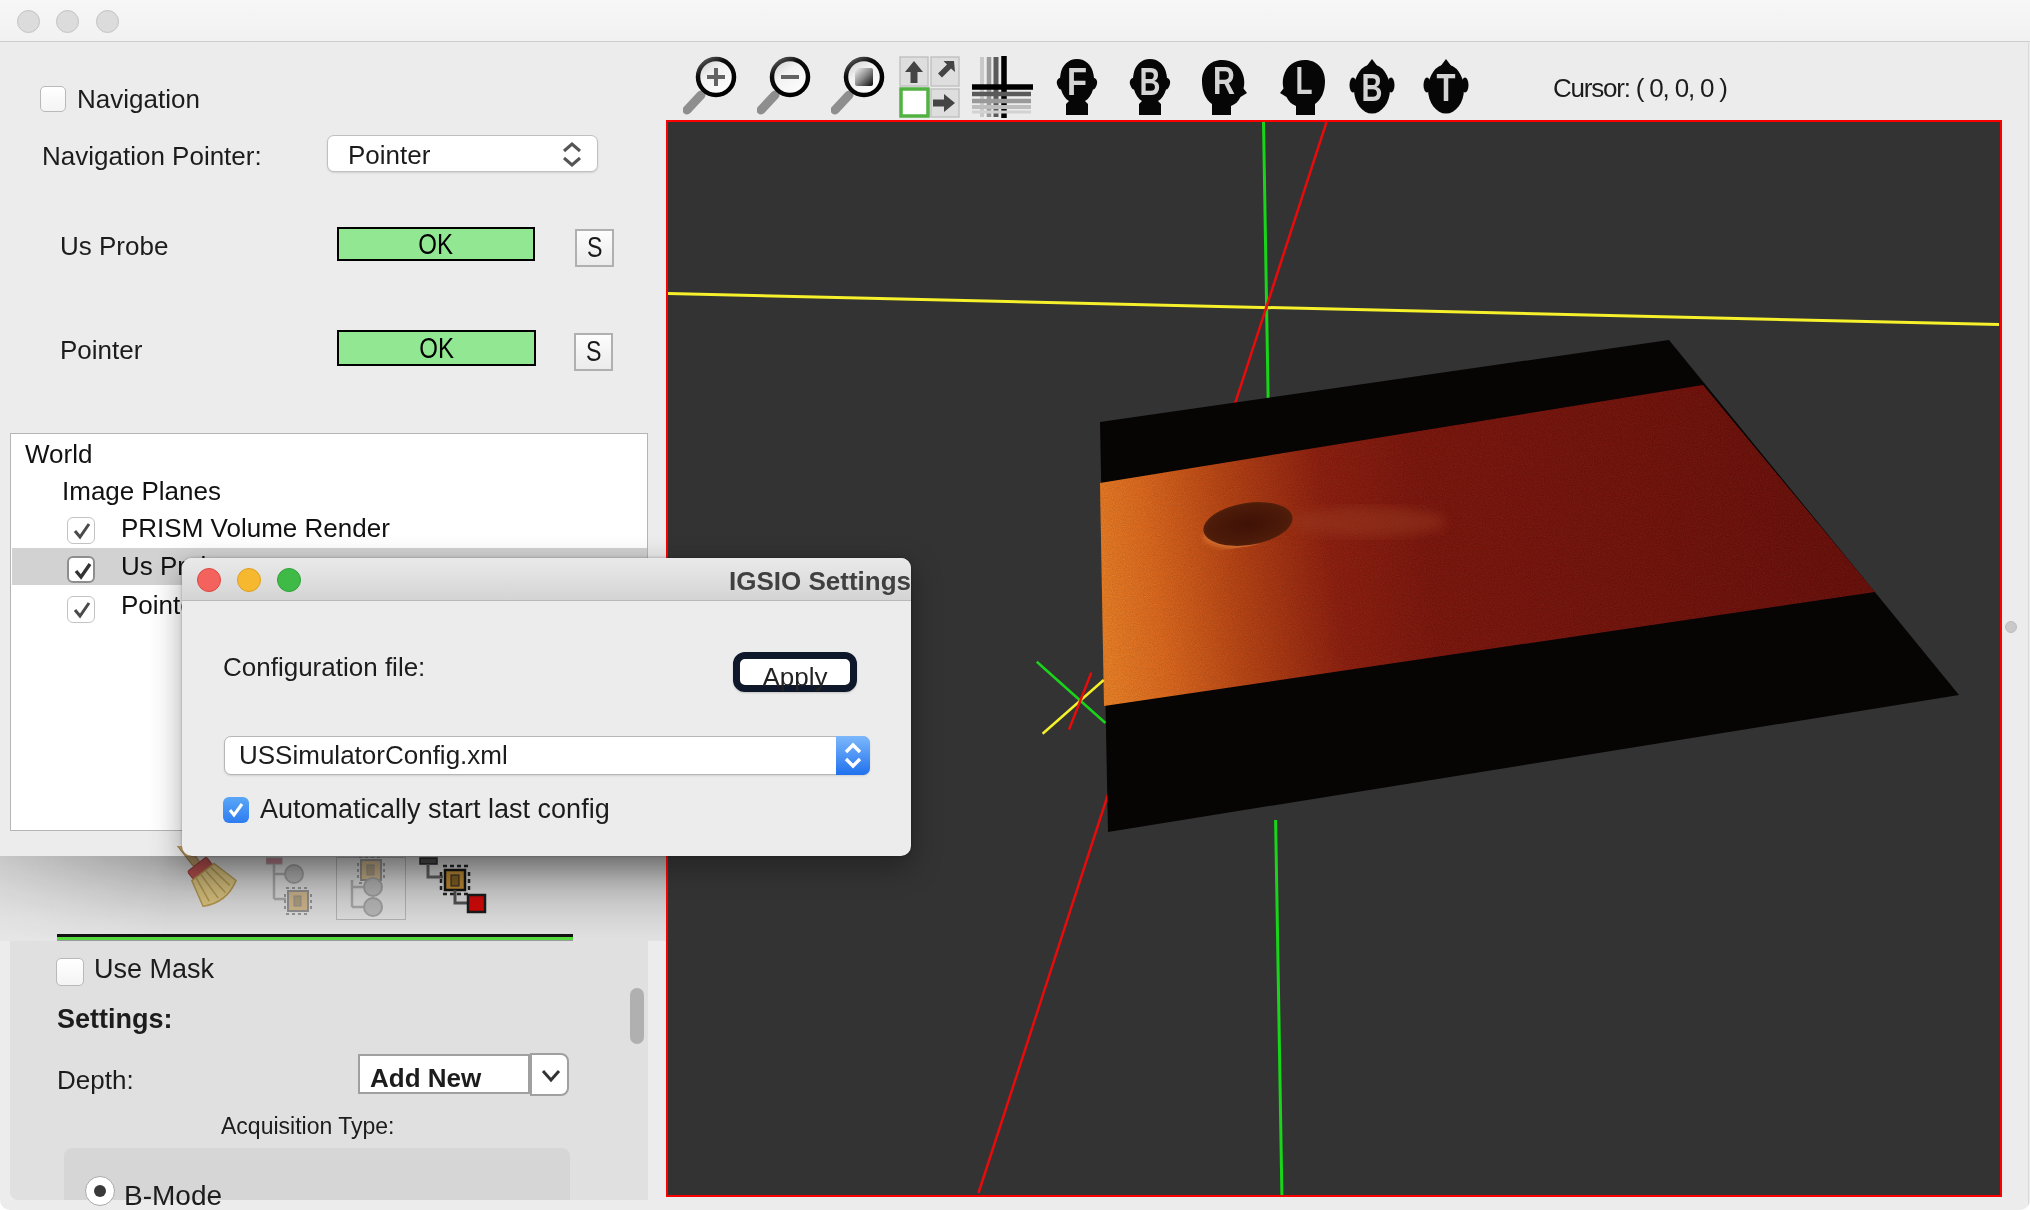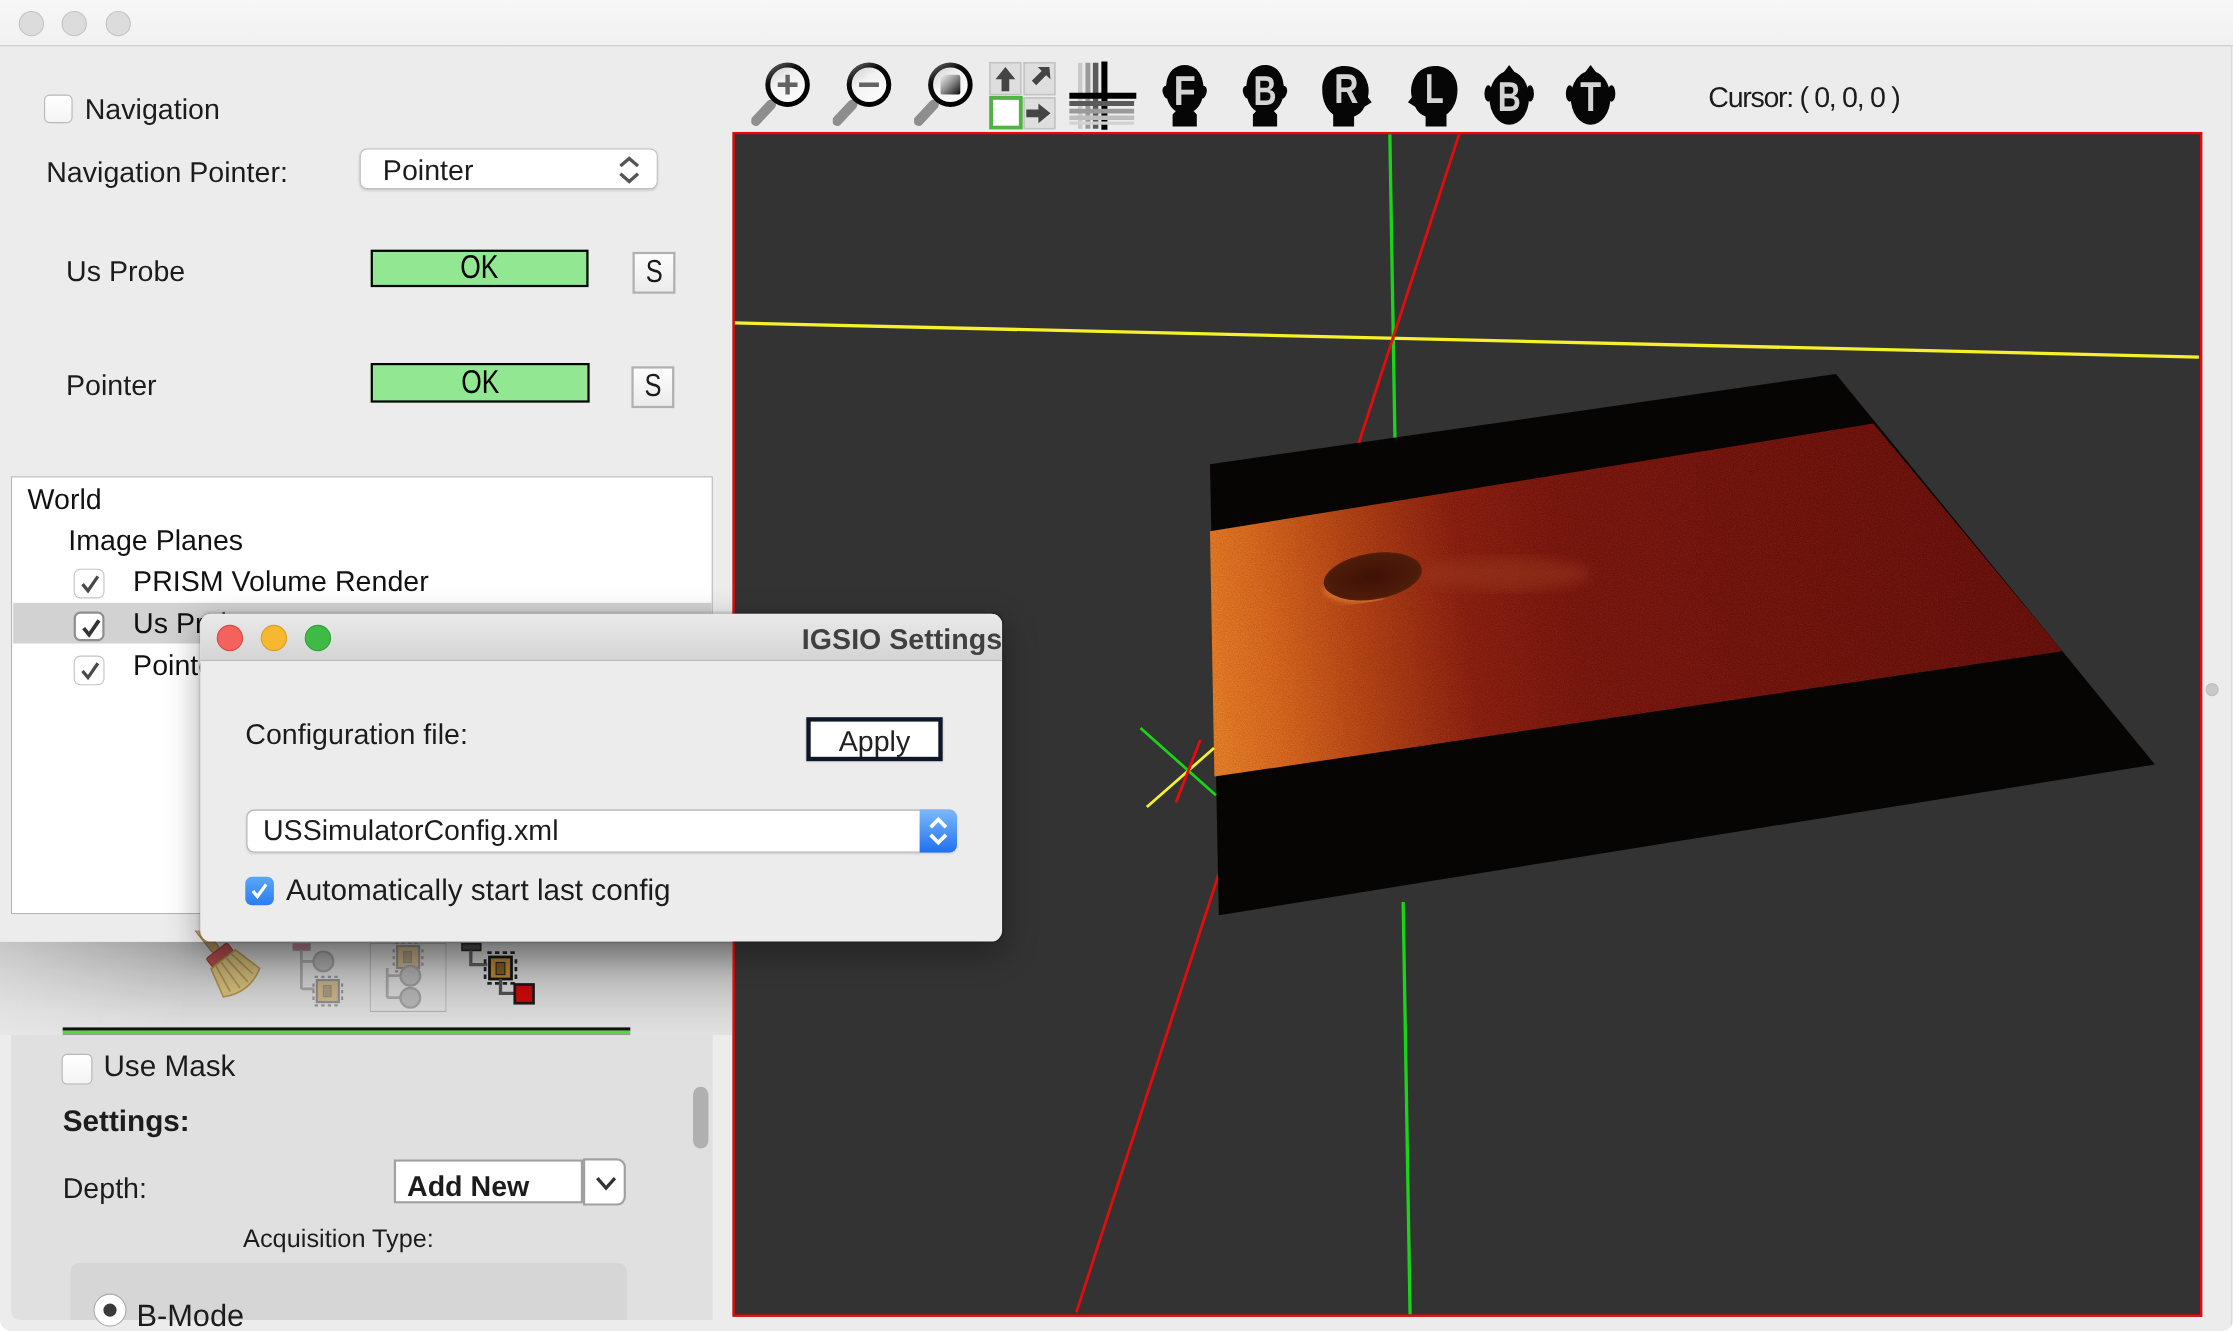--- a/index.html
+++ b/index.html
@@ -326,21 +326,21 @@
   <div class="abs" style="left:2005px;top:621px;width:12px;height:12px;border-radius:50%;background:#c9c9c9;border:1px solid #bdbdbd;box-sizing:border-box;"></div>
 
   <div class="dlg">
     <div class="dlgbar">
       <div class="dtl" style="left:15px;background:#f3625d;border:1px solid #db4840;"></div>
       <div class="dtl" style="left:55px;background:#f6b82f;border:1px solid #dd9f23;"></div>
       <div class="dtl" style="left:95px;background:#3fba47;border:1px solid #2fa238;"></div>
       <div class="abs" style="left:0;top:8px;width:729px;text-align:right;font-size:26px;font-weight:bold;color:#404040;">IGSIO Settings</div>
     </div>
     <div class="lbl" style="left:41px;top:94px;">Configuration file:</div>
-    <div class="abs" style="left:551px;top:94px;width:124px;height:40px;background:#fff;border:4px solid #0f172a;border-radius:0;box-sizing:border-box;box-shadow:0 1px 2px rgba(0,0,0,0.18);text-align:center;font-size:26px;color:#222;line-height:37px;">Apply</div>
+    <div class="abs" style="left:551px;top:94px;width:124px;height:40px;background:#fff;border:7px solid #0f172a;border-radius:12px;box-sizing:border-box;box-shadow:0 1px 2px rgba(0,0,0,0.18);text-align:center;font-size:26px;color:#222;line-height:37px;">Apply</div>
     <div class="abs" style="left:42px;top:178px;width:646px;height:39px;background:#fff;border:1px solid #b6b6b6;border-radius:7px;box-sizing:border-box;box-shadow:0 1px 2px rgba(0,0,0,0.12);"></div>
     <div class="lbl" style="left:57px;top:182px;">USSimulatorConfig.xml</div>
     <div class="abs" style="left:654px;top:178px;width:34px;height:39px;border-radius:0 7px 7px 0;background:linear-gradient(#7cb8fb,#2071ee);">
       <svg class="abs" style="left:6px;top:5px;" width="22" height="29" viewBox="0 0 22 29">
         <path d="M4 11 L11 4 L18 11" fill="none" stroke="#fff" stroke-width="3.4"></path>
         <path d="M4 18 L11 25 L18 18" fill="none" stroke="#fff" stroke-width="3.4"></path>
       </svg>
     </div>
     <div class="abs" style="left:41px;top:239px;width:26px;height:26px;border-radius:6px;background:linear-gradient(#5aa7f7,#2d7cf0);">
       <svg class="abs" style="left:3px;top:3px;" width="20" height="20" viewBox="0 0 20 20">

